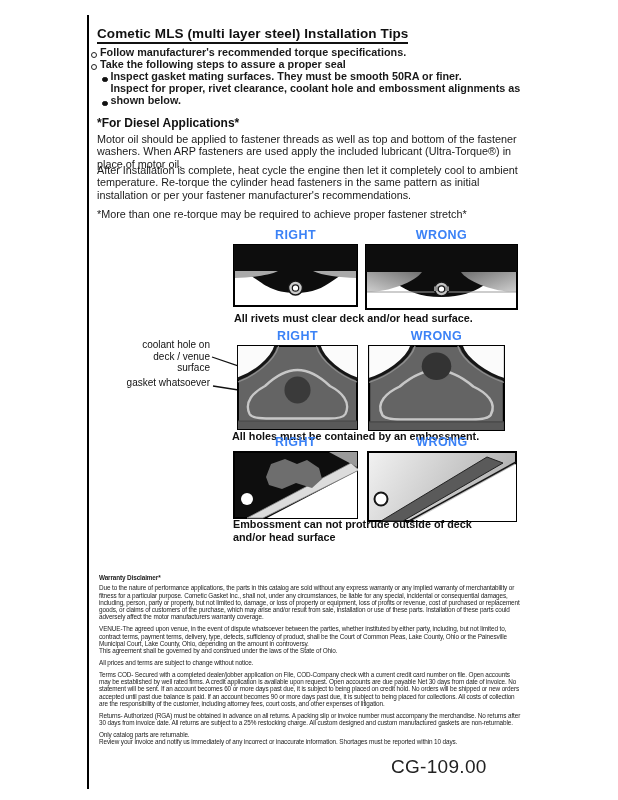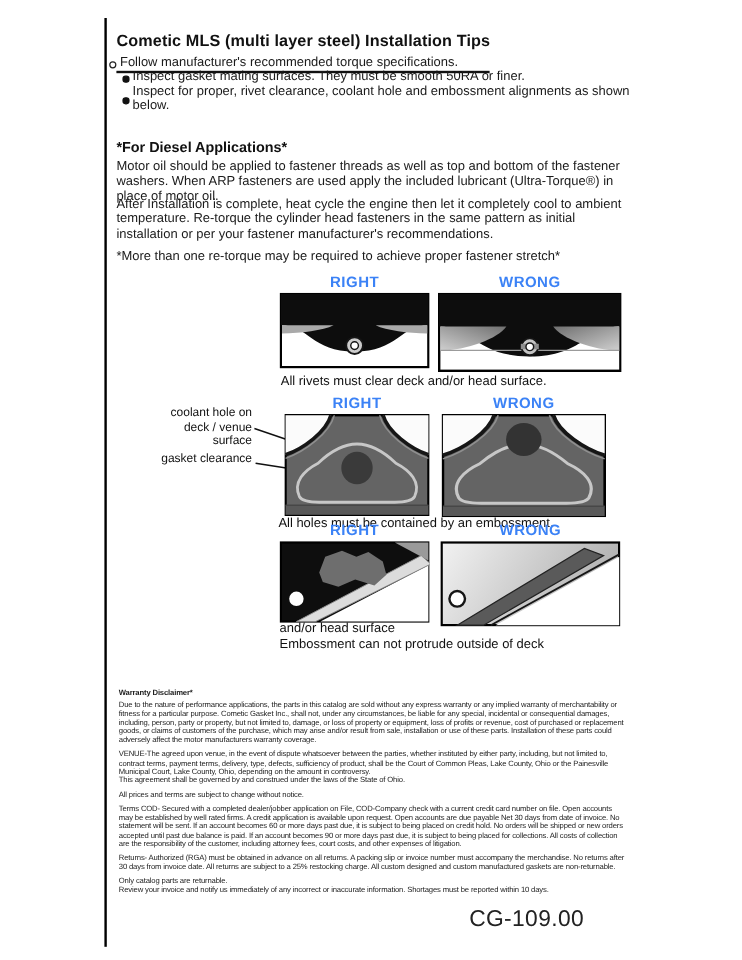--- a/index.html
+++ b/index.html
@@ -2,45 +2,45 @@
 <html><head>
 <meta charset="utf-8">
 <style>
   html,body{margin:0;padding:0;}
   body{width:618px;height:800px;background:#ffffff;font-family:"Liberation Sans",sans-serif;color:#1a1a1a;overflow:hidden;}
   .page{position:relative;width:618px;height:800px;background:#fff;}
 
   .left-rule{position:absolute;left:87px;top:15px;width:2px;height:774px;background:#000;}
 
   .title{position:absolute;left:97px;top:26px;font-size:13.5px;font-weight:bold;letter-spacing:.1px;
-         border-bottom:2px solid #111;padding-bottom:18px;color:#111;}
+         border-bottom:2px solid #111;padding-bottom:1px;color:#111;}
 
   .tips{position:absolute;left:91px;top:46px;font-size:10.8px;line-height:12.1px;width:440px;}
-  .b-row{display:flex;align-items:center;}
+  .b-row{display:flex;align-items:flex-end;font-weight:bold;}
   .b-row .mk{flex:0 0 auto;width:4px;height:4px;border:1px solid #222;border-radius:50%;margin:3.5px 3px 0 0;}
   .b-row.sub{margin-left:11px;}
   .b-row.sub .mk{background:#111;border-color:#111;width:3.5px;height:3.5px;}
 
   .diesel-h{position:absolute;left:97px;top:116px;font-size:12px;font-weight:bold;color:#111;}
   .para{position:absolute;left:97px;width:428px;font-size:10.8px;line-height:12.3px;}
   .p-motor{top:133px;}
   .p-after{top:164px;}
   .p-note{top:208px;}
 
   .fig{position:absolute;text-align:center;}
   .fig .hdr{font-size:12.5px;font-weight:bold;letter-spacing:.4px;color:#3b82f6;line-height:14px;margin-bottom:2px;}
   .fig svg{display:block;}
   .fig1L{left:233px;top:228px;width:125px;}
   .fig1R{left:365px;top:228px;width:153px;}
   .fig2L{left:237px;top:329px;width:121px;}
   .fig2R{left:368px;top:329px;width:137px;}
   .fig3L{left:233px;top:435px;width:125px;}
   .fig3R{left:367px;top:435px;width:150px;}
 
-  .caption{position:absolute;font-size:10.8px;line-height:12.5px;color:#111;}
+  .caption{position:absolute;font-size:10.8px;line-height:12.5px;color:#111;font-weight:bold;}
   .cap1{left:234px;top:312px;}
   .cap2{left:232px;top:430px;}
   .cap3{left:233px;top:518px;}
 
   .lbl{position:absolute;width:92px;text-align:right;font-size:10px;line-height:11.5px;color:#111;}
   .lbl1{left:118px;top:339px;}
   .lbl2{left:118px;top:377px;}
   .leaders{position:absolute;left:208px;top:350px;width:96px;height:48px;}
 
   .legal{position:absolute;left:99px;top:574px;width:424px;font-size:6.4px;line-height:7.3px;
@@ -56,20 +56,24 @@
 <div class="page">
 
   <div class="left-rule"></div>
 
   <div class="title">Cometic MLS (multi layer steel) Installation Tips</div>
 
   <div class="tips">
     <div class="b-row">
         <span class="mk"></span>
         <span>Follow manufacturer's recommended torque specifications.</span>
+      </div>
+    <div class="b-row">
+        <span class="mk"></span>
+        <span>Take the following steps to assure a proper seal</span>
       </div>
     <div class="b-row sub">
         <span class="mk"></span>
         <span>Inspect gasket mating surfaces.  They must be smooth 50RA or finer.</span>
       </div>
     <div class="b-row sub">
         <span class="mk"></span>
         <span>Inspect for proper, rivet clearance, coolant hole and embossment alignments as shown below.</span>
       </div>
   </div>
@@ -112,21 +116,21 @@
       <rect x="69" y="42.5" width="15" height="4.5" fill="#8e8e8e"></rect>
       <circle cx="76.5" cy="45" r="3.2" fill="#ffffff" stroke="#161616" stroke-width="1.2"></circle>
     </svg>
   </div>
   <div class="caption cap1">All rivets must clear deck and/or head surface.</div>
 
   <div class="lbl lbl1">
     <div>coolant hole on</div>
     <div>deck / venue surface</div>
   </div>
-  <div class="lbl lbl2">gasket clearance</div>
+  <div class="lbl lbl2">gasket whatsoever</div>
   <svg class="leaders" viewBox="0 0 96 48">
     <path d="M4,7 L86,35" stroke="#111" stroke-width="1.3" fill="none"></path>
     <path d="M5,36 L56,44" stroke="#111" stroke-width="1.3" fill="none"></path>
   </svg>
   <div class="fig fig2L">
     <div class="hdr">RIGHT</div>
     <svg width="121" height="85" viewBox="0 0 125 85" preserveAspectRatio="none">
       <rect x="1" y="1" width="123" height="83" fill="#646464" stroke="#000" stroke-width="2"></rect>
       <rect x="1" y="76" width="123" height="8" fill="#595959"></rect>
       <path d="M1,76 H124" stroke="#474747" stroke-width="1.2"></path>
@@ -179,22 +183,22 @@
           </linearGradient>
       </defs>
       <rect x="1" y="1" width="148" height="69" fill="url(#gw)" stroke="#000" stroke-width="2"></rect>
       <path d="M46,70 L149,13 L149,70 Z" fill="#ffffff"></path>
       <path d="M42,70 L149,11" stroke="#161616" stroke-width="1.5" fill="none"></path>
       <path d="M14,70 L120,6 L136,12 L36,70 Z" fill="#5a5a5a" stroke="#222" stroke-width="1"></path>
       <circle cx="14" cy="48" r="6.5" fill="#ffffff" stroke="#161616" stroke-width="2"></circle>
     </svg>
   </div>
   <div class="caption cap3">
+    <div>Embossment can not protrude outside of deck</div>
     <div>and/or head surface</div>
-    <div>Embossment can not protrude outside of deck</div>
   </div>
 
   <div class="legal">
     <div class="lh">Warranty Disclaimer*</div>
     <p>Due to the nature of performance applications, the parts in this catalog are sold without any express warranty or any implied warranty of merchantability or fitness for a particular purpose.  Cometic Gasket Inc., shall not, under any circumstances, be liable for any special, incidental or consequential damages, including, person, party or property, but not limited to, damage, or loss of property or equipment, loss of profits or revenue, cost of purchased or replacement goods, or claims of customers of the purchase, which may arise and/or result from sale, installation or use of these parts.  Installation of these parts could adversely affect the motor manufacturers warranty coverage.</p>
     <p><span>VENUE-The agreed upon venue, in the event of dispute whatsoever between the parties, whether instituted by either party, including, but not limited to, contract terms, payment terms, delivery, type, defects, sufficiency of product, shall be the Court of Common Pleas, Lake County, Ohio or the Painesville Municipal Court, Lake County, Ohio, depending on the amount in controversy.</span><br>
       <span>This agreement shall be governed by and construed under the laws of the State of Ohio.</span></p>
     <p>All prices and terms are subject to change without notice.</p>
     <p>Terms COD- Secured with a completed dealer/jobber application on File, COD-Company check with a current credit card number on file.  Open accounts may be established by well rated firms.  A credit application is available upon request.  Open accounts are due payable Net 30 days from date of invoice.  No statement will be sent.  If an account becomes 60 or more days past due, it is subject to being placed on credit hold.  No orders will be shipped or new orders accepted until past due balance is paid.  If an account becomes 90 or more days past due, it is subject to being placed for collections.  All costs of collection are the responsibility of the customer, including attorney fees, court costs, and other expenses of litigation.</p>
     <p>Returns- Authorized (RGA) must be obtained in advance on all returns.  A packing slip or invoice number must accompany the merchandise.  No returns after 30 days from invoice date.  All returns are subject to a 25% restocking charge.  All custom designed and custom manufactured gaskets are non-returnable.</p>

